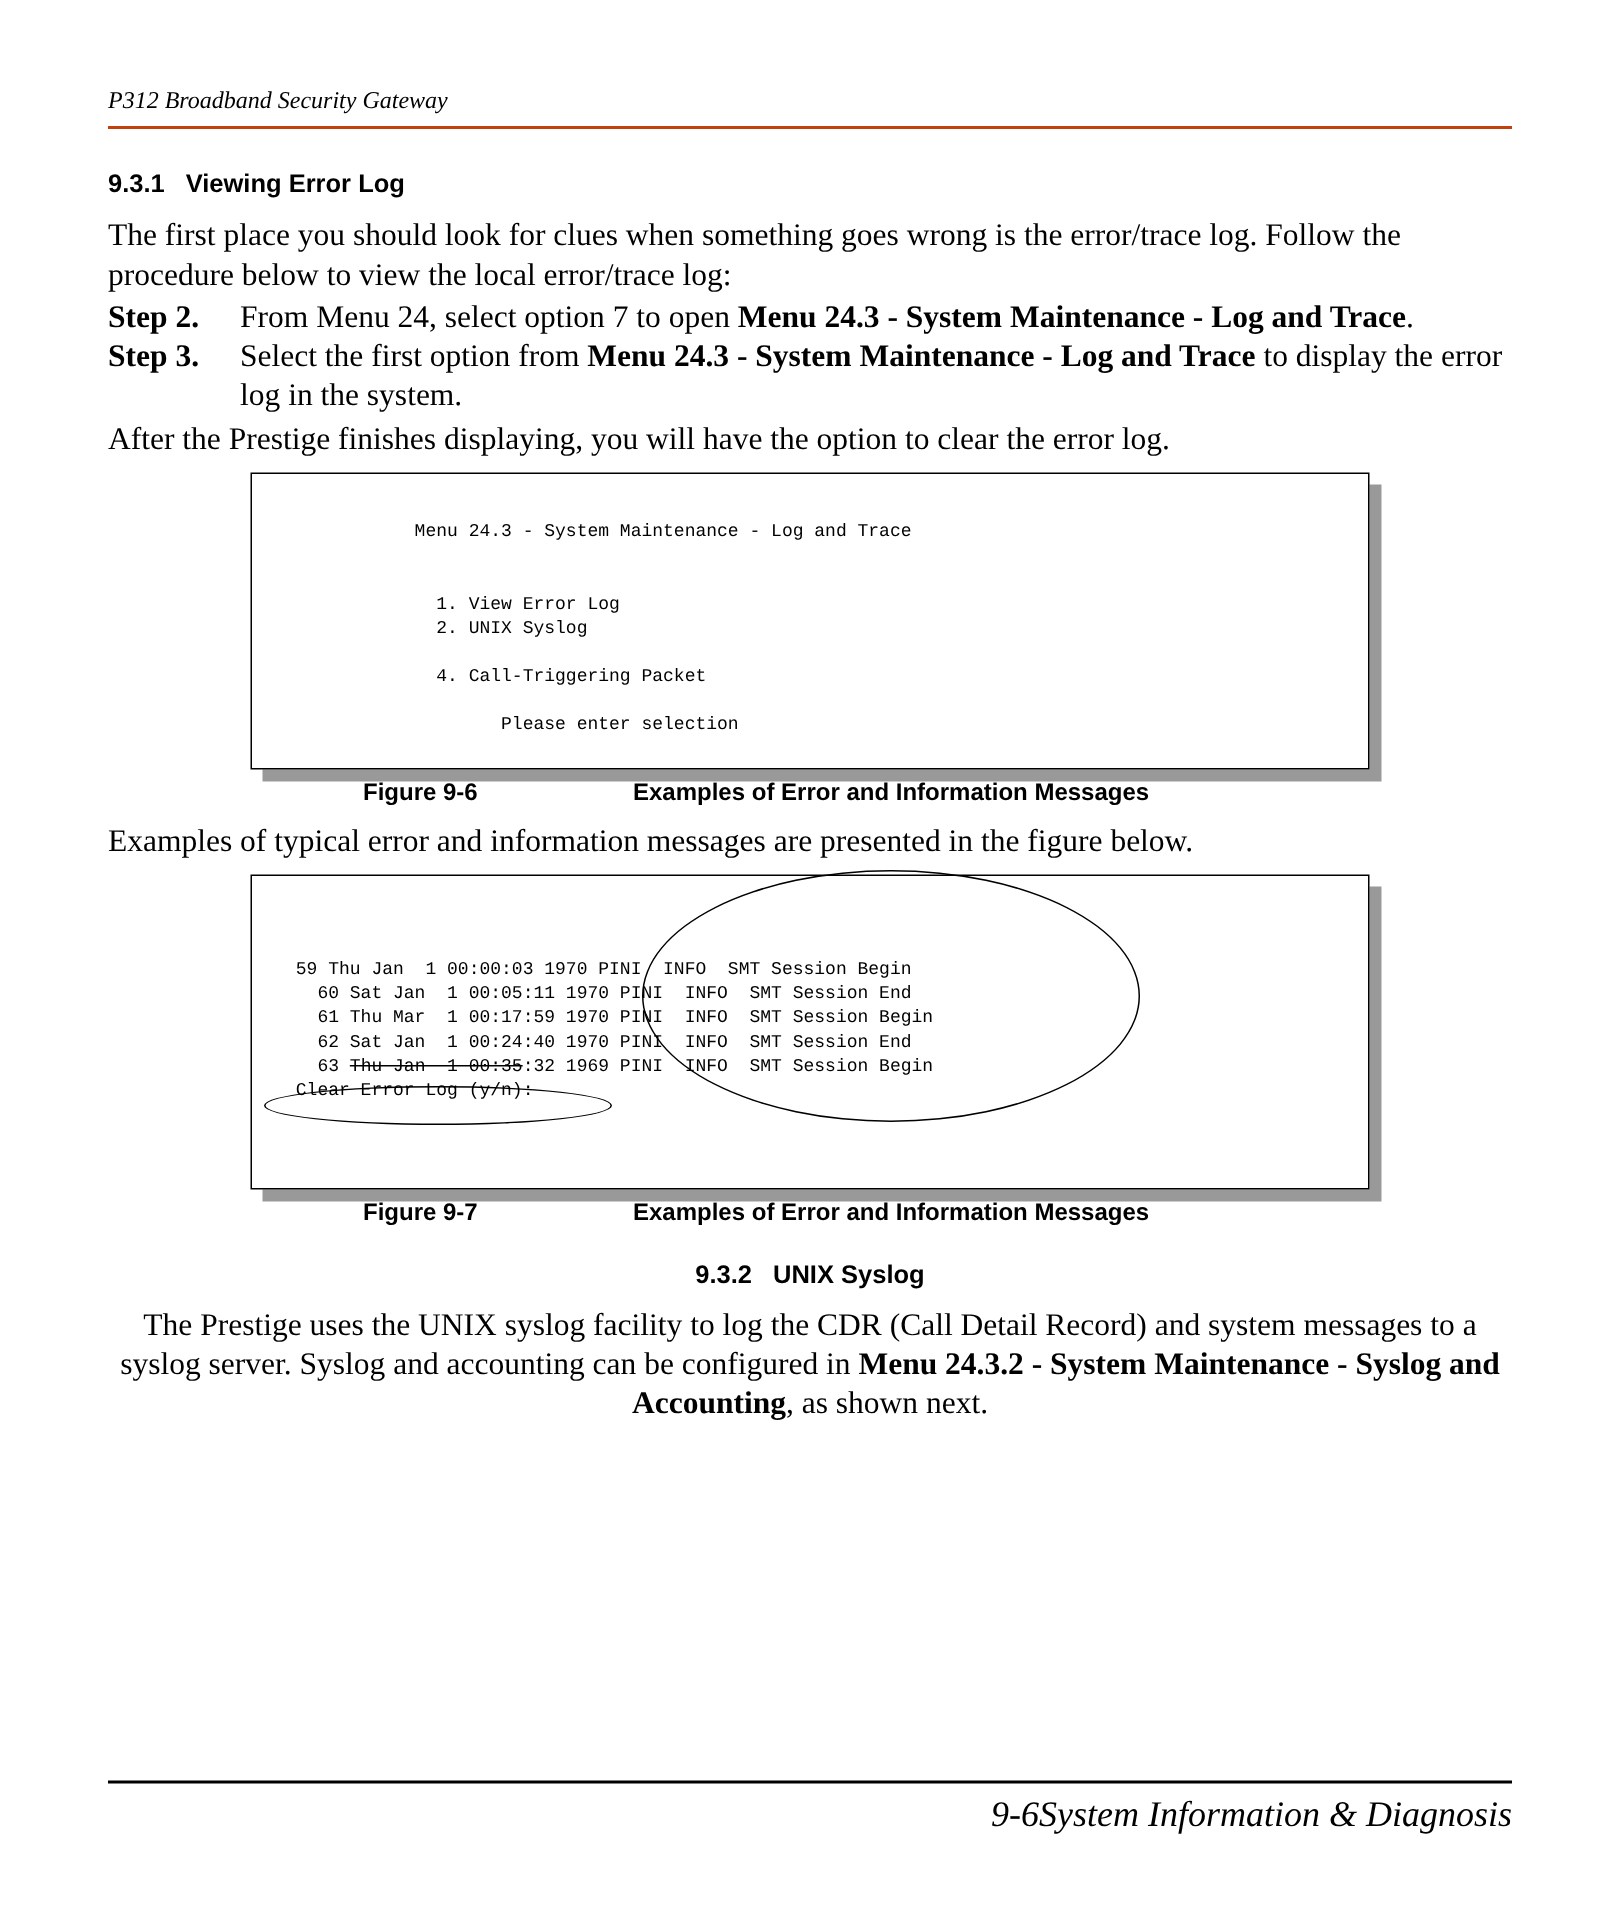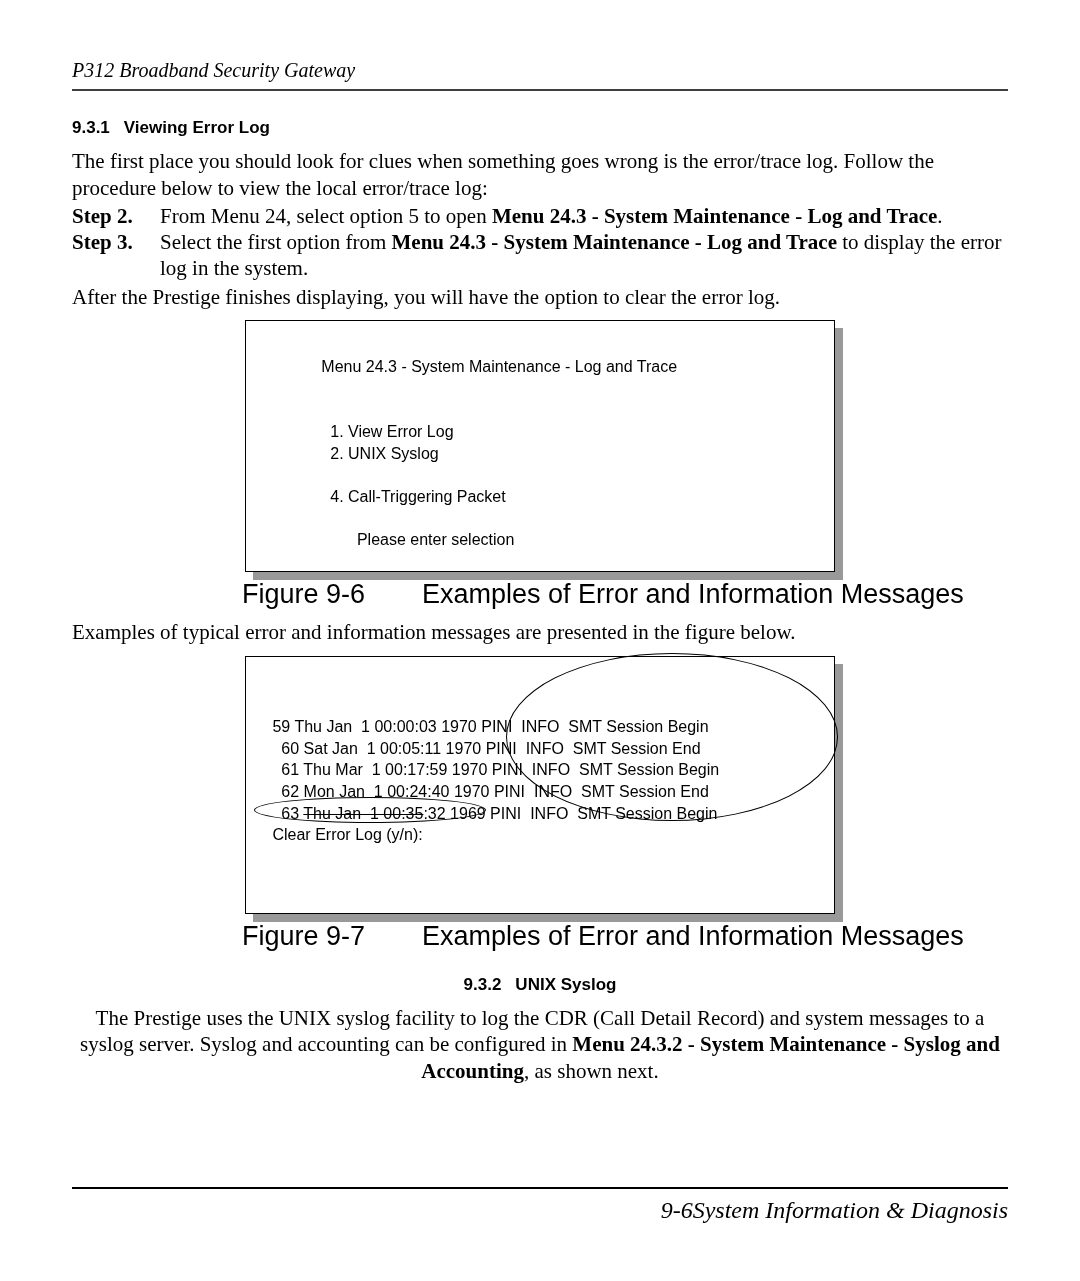--- a/index.html
+++ b/index.html
@@ -13,23 +13,23 @@
       width: 1080px;
       height: 1281px;
       padding: 58px 72px 40px 72px;
       position: relative;
       font-size: 21px;
       line-height: 1.25;
       color: #000;
     }
     .header-line {
       font-style: italic;
-      font-size: 20px;
+      font-size: 16px;
       padding-bottom: 6px;
-      border-bottom: 2px solid #404040;
+      border-bottom: 2px solid #c2410c;
       margin-bottom: 26px;
     }
     .section-heading {
       font-family: Arial, Helvetica, sans-serif;
       font-weight: bold;
       font-size: 17px;
       margin-bottom: 10px;
     }
     .section-heading .num {
       display: inline-block;
@@ -57,42 +57,42 @@
       display: flex;
       justify-content: center;
       margin-top: 10px;
       margin-bottom: 6px;
     }
     .fig-box {
       position: relative;
       background: #fff;
       border: 1.5px solid #000;
       padding: 14px 22px 20px 22px;
-      width: 590px;
-      font-family: Liberation Sans, sans-serif;
-      font-size: 16px;
+      width: 746px;
+      font-family: Liberation Mono, monospace;
+      font-size: 12px;
       line-height: 1.35;
       white-space: pre;
     }
     .fig-box.box2 {
       padding: 38px 22px 24px 22px;
     }
     .fig-shadow {
       position: absolute;
       right: -8px;
       bottom: -8px;
       width: 100%;
       height: 100%;
       background: #999;
       z-index: -1;
     }
     .fig-caption {
       font-family: Arial, Helvetica, sans-serif;
-      font-weight: normal;
-      font-size: 27px;
+      font-weight: bold;
+      font-size: 16px;
       text-align: left;
       margin-bottom: 8px;
       margin-top: 6px;
       padding-left: 170px;
     }
     .fig-caption .fignum {
       display: inline-block;
       width: 180px;
     }
     .boxcontainer {
@@ -145,21 +145,21 @@
 
 <div class="section-heading">
   <span class="num">9.3.1</span><span>Viewing Error Log</span>
 </div>
 
 <div class="body-para">The first place you should look for clues when something goes wrong is the error/trace log. Follow the procedure below to view the local error/trace log:</div>
 
 <div class="steps">
   <div class="step-row">
     <div class="step-label">Step 2.</div>
-    <div class="step-text"><span>From Menu 24, select option 5 to open </span><b>Menu 24.3 - System Maintenance - Log and Trace</b><span>.</span></div>
+    <div class="step-text"><span>From Menu 24, select option 7 to open </span><b>Menu 24.3 - System Maintenance - Log and Trace</b><span>.</span></div>
   </div>
   <div class="step-row">
     <div class="step-label">Step 3.</div>
     <div class="step-text"><span>Select the first option from </span><b>Menu 24.3 - System Maintenance - Log and Trace</b><span> to display the error log in the system.</span></div>
   </div>
 </div>
 
 <div class="body-para"> After the Prestige finishes displaying, you will have the option to clear the error log.</div>
 
 <div class="fig-wrap">
@@ -184,21 +184,21 @@
 </div>
 
 <div class="body-para">Examples of typical error and information messages are presented in the figure below.</div>
 
 <div class="fig-wrap">
   <div class="boxcontainer">
     <div class="fig-box box2">
 <span> 59 Thu Jan  1 00:00:03 1970 PINI  INFO  SMT Session Begin</span>
 <span>   60 Sat Jan  1 00:05:11 1970 PINI  INFO  SMT Session End</span>
 <span>   61 Thu Mar  1 00:17:59 1970 PINI  INFO  SMT Session Begin</span>
-<span>   62 Mon Jan  1 00:24:40 1970 PINI  INFO  SMT Session End</span>
+<span>   62 Sat Jan  1 00:24:40 1970 PINI  INFO  SMT Session End</span>
 <span>   63 </span><span class="strike">Thu Jan  1 00:35</span><span>:32 1969 PINI  INFO  SMT Session Begin</span>
 <span> Clear Error Log (y/n):</span>
 <div class="ellipse-big" style="left:260px; top:-4px; width:332px; height:168px;"></div>
 <div class="ellipse-small" style="left:8px; top:140px; width:232px; height:26px;"></div>
 </div>
     <div class="fig-shadow"></div>
   </div>
 </div>
 
 <div class="fig-caption">

